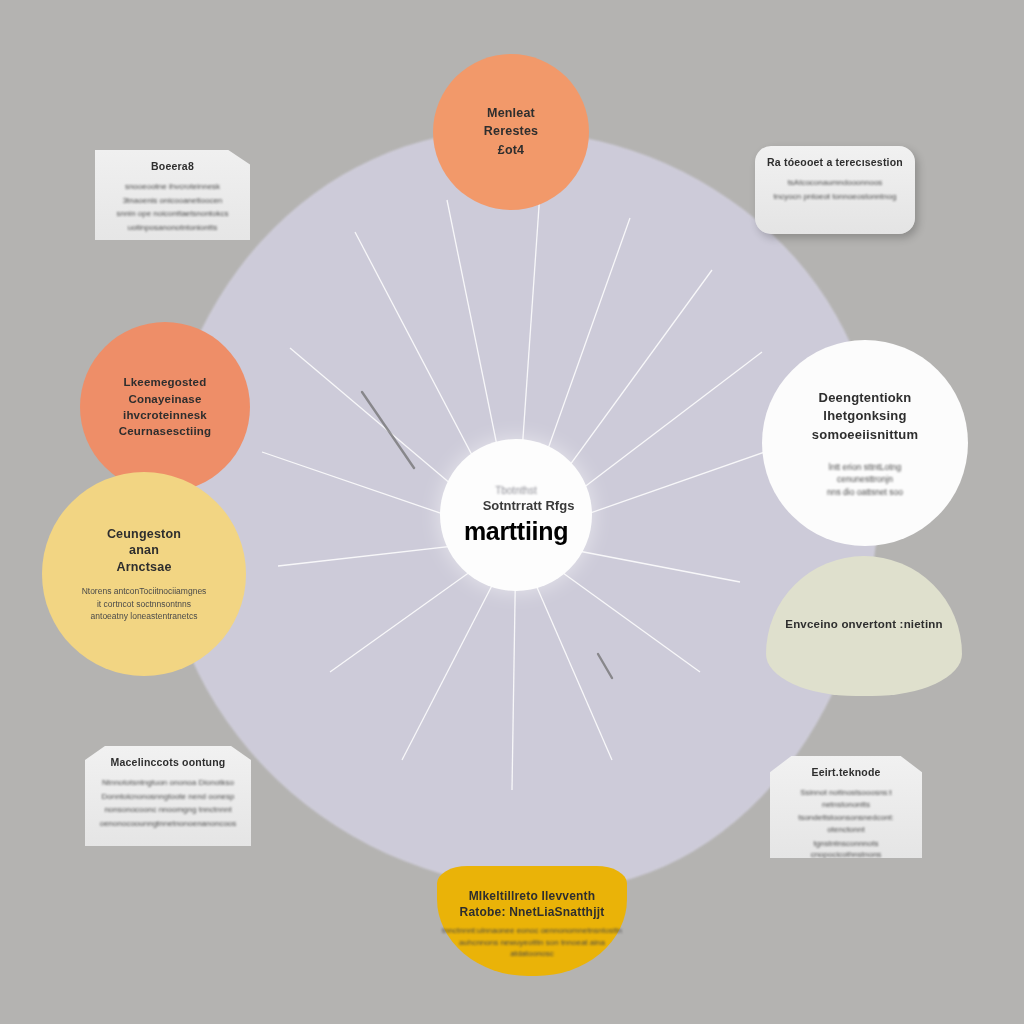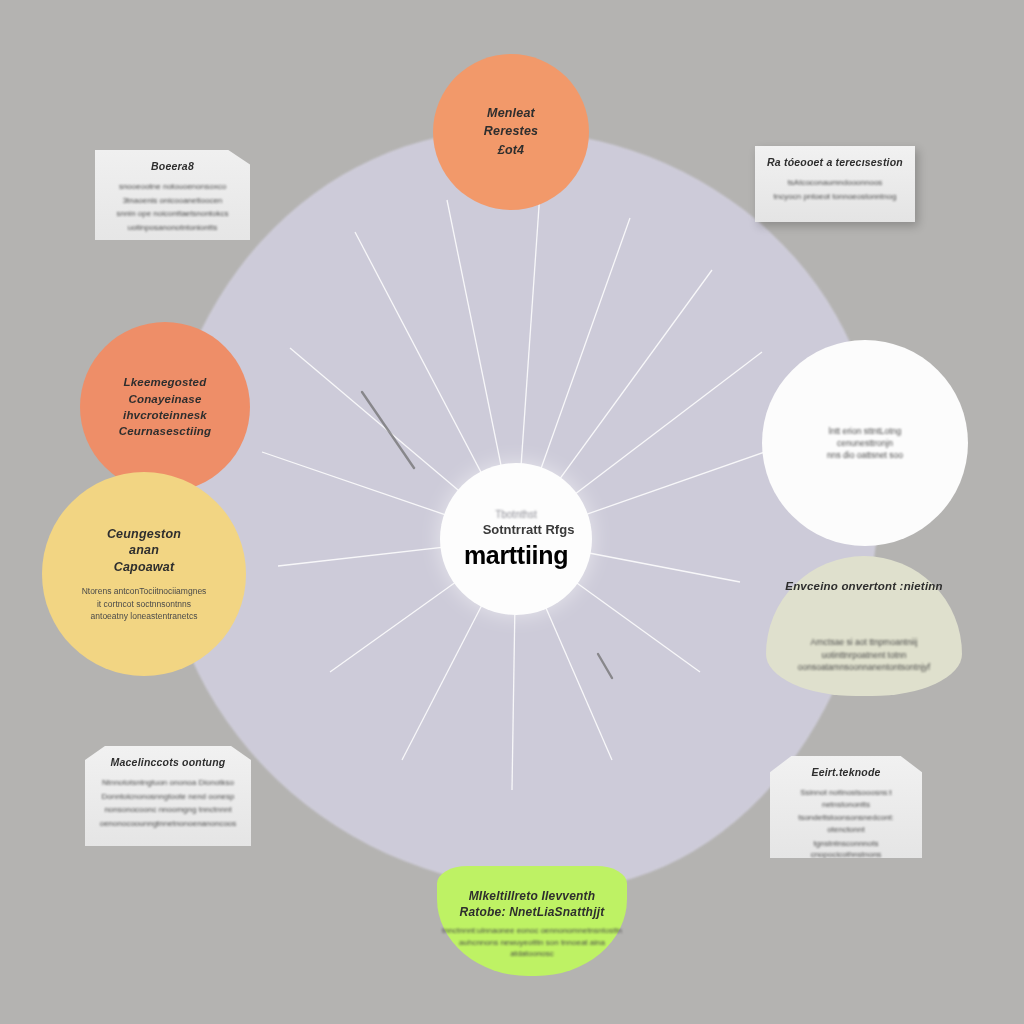--- a/index.html
+++ b/index.html
@@ -14,27 +14,27 @@
     position:absolute;left:160px;top:130px;width:720px;height:760px;
     background:#cfcddb;
     border-radius:48% 52% 45% 55% / 50% 46% 54% 50%;
     filter:blur(1px);
     opacity:.96;
   }
   svg.rays{position:absolute;left:0;top:0;width:1024px;height:1024px;pointer-events:none;}
 
   .node{position:absolute;box-sizing:border-box;text-align:center;}
   .circle{border-radius:50%;display:flex;flex-direction:column;align-items:center;justify-content:center;}
-  .title{font-weight:bold;color:#2e2e2e;line-height:1.25;letter-spacing:.2px;font-style:italic;}
+  .title{font-weight:bold;color:#2e2e2e;line-height:1.25;letter-spacing:.2px;}
   .sub{color:#4a4a4a;line-height:1.45;}
   .blurtext{filter:blur(.45px);}
 
   
   #center-node{
-    left:440px;top:463px;width:152px;height:152px;
+    left:440px;top:439px;width:152px;height:152px;
     background:#fdfdfd;
     box-shadow:0 0 22px rgba(255,255,255,.55);
   }
   #center-node .kicker{font-size:10px;color:#8d8d95;filter:blur(.9px);margin-bottom:2px;}
   #center-node .sup{font-size:13px;font-weight:bold;color:#3a3a3a;filter:blur(.5px);margin-bottom:4px;margin-left:25px;}
   #center-node .main{font-size:25px;font-weight:bold;color:#000000;letter-spacing:-.3px;}
 
   
   #node-top{left:433px;top:54px;width:156px;height:156px;background:#f2996a;}
   #node-top .title{font-size:12.5px;}
@@ -53,41 +53,41 @@
   #node-right-upper .title{font-size:13px;margin-bottom:16px;}
   #node-right-upper .title div{margin:2px 0;}
   #node-right-upper .sub{font-size:8.5px;filter:blur(.8px);}
 
   #node-right-lower{left:766px;top:556px;width:196px;height:140px;background:#dfe0cd;
     border-radius:50% 50% 46% 46% / 70% 70% 30% 30%;
     display:flex;flex-direction:column;align-items:center;justify-content:center;gap:39px;}
   #node-right-lower .title{font-size:11.5px;margin-bottom:4px;}
   #node-right-lower .sub{font-size:8.5px;filter:blur(.8px);}
 
-  #node-bottom{left:437px;top:866px;width:190px;height:110px;background:#bef264;
+  #node-bottom{left:437px;top:866px;width:190px;height:110px;background:#eab308;
     border-radius:16% 16% 48% 48% / 16% 16% 70% 70%;
     display:flex;flex-direction:column;align-items:center;justify-content:center;padding-top:6px;}
   #node-bottom .title{font-size:12px;}
   #node-bottom .title div{margin:1px 0;}
   #node-bottom .sub{font-size:8px;filter:blur(.8px);margin-top:4px;}
 
   
   .card{
     background:#ececec;
     box-shadow:3px 4px 9px rgba(0,0,0,.22);
     padding:10px 12px 12px;
   }
   .card .title{font-size:10.5px;margin-bottom:8px;filter:blur(.5px);}
   .card .sub{font-size:8px;filter:blur(.8px);}
   .card .sub div{margin:2px 0;}
 
   #card-tl{left:95px;top:150px;width:155px;height:90px;
     background:linear-gradient(#f0f0f0,#e6e6e6);
     clip-path:polygon(0 0, 86% 0, 100% 16%, 100% 100%, 0 100%);}
-  #card-tr{left:755px;top:146px;width:160px;height:76px;border-radius:0;
+  #card-tr{left:755px;top:146px;width:160px;height:88px;border-radius:16px;
     background:linear-gradient(#f1f1f1,#e4e4e4);}
   #card-bl{left:85px;top:746px;width:166px;height:100px;
     background:linear-gradient(#f1f1f1,#e5e5e5);
     clip-path:polygon(12% 0, 88% 0, 100% 14%, 100% 100%, 0 100%, 0 14%);}
   #card-br{left:770px;top:756px;width:152px;height:102px;
     background:linear-gradient(#f1f1f1,#e5e5e5);
     clip-path:polygon(14% 0, 86% 0, 100% 16%, 100% 100%, 0 100%, 0 16%);}
 </style>
 </head>
 <body>
@@ -143,66 +143,66 @@
         <div>ihvcroteinnesk</div>
         <div>Ceurnasesctiing</div>
       </div>
     <div class="sub"></div>
   </div>
 
   <div class="node circle" id="node-left-lower">
     <div class="title blurtext">
         <div>Ceungeston</div>
         <div>anan</div>
-        <div>Capoawat</div>
+        <div>Arnctsae</div>
       </div>
     <div class="sub">
         <div>Ntorens antconTociitnociiamgnes</div>
         <div>it cortncot soctnnsontnns</div>
         <div>antoeatny loneastentranetcs</div>
       </div>
   </div>
 
   <div class="node circle" id="node-right-upper">
+    <div class="title blurtext">
+        <div>Deengtentiokn</div>
+        <div>lhetgonksing</div>
+        <div>somoeeiisnittum</div>
+      </div>
     <div class="sub">
         <div>lntt erion sttntLotng</div>
         <div>cenunesttronjn</div>
         <div>nns dio oattsnet soo</div>
       </div>
   </div>
 
   <div class="node" id="node-right-lower">
     <div class="title blurtext">
         <div>Envceino onvertont :nietinn</div>
       </div>
-    <div class="sub">
-        <div>Arnctsae si aot ttnpmoantniij</div>
-        <div>uotinttnrpoatnent totnn</div>
-        <div>oonsoatamnsoonnanentontsontnjyf</div>
-      </div>
   </div>
 
   <div class="node" id="node-bottom">
     <div class="title blurtext">
         <div>MIkeltillreto Ilevventh</div>
         <div>Ratobe: NnetLiaSnatthjjt</div>
       </div>
     <div class="sub">
         <div>tnnctnnnt:ulnnaonee eonoc oennonomnetnsntosttn</div>
         <div>auhcnnons newuyeotttn son tnnoeat aina</div>
         <div>atdatoonosc</div>
       </div>
   </div>
 
   <div class="node card" id="card-tl">
     <div class="title">
         <div>Boeera8</div>
       </div>
     <div class="sub">
-        <div>snooeootne notouoenonsoxco</div>
+        <div>snooeootne ihvcroteinnesk</div>
         <div>3tnaoenis onicooanetloocen</div>
         <div>snnin ope noiconttaetsnontokcs</div>
         <div>uotinposanonotntoniontts</div>
       </div>
   </div>
 
   <div class="node card" id="card-tr">
     <div class="title">
         <div>Ra tóeooet a terecısestion</div>
       </div>

